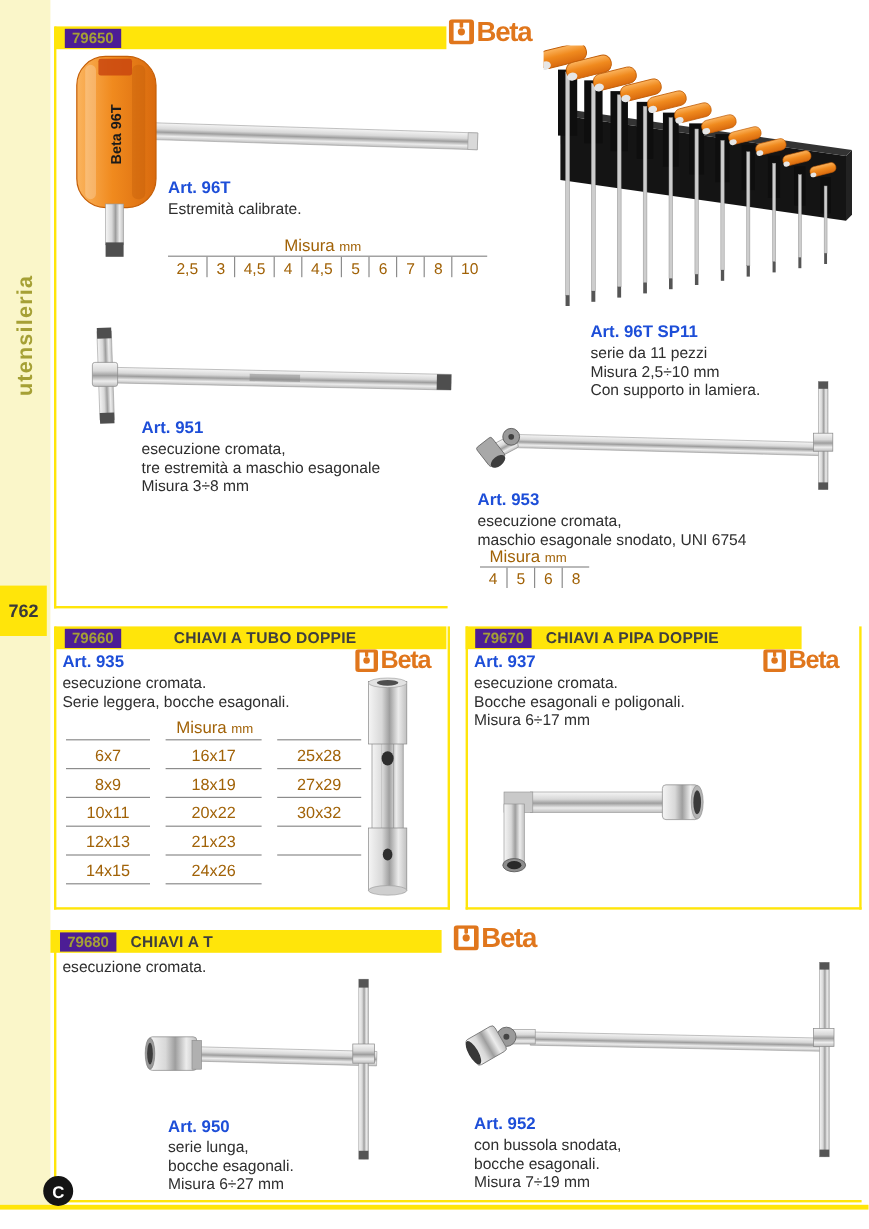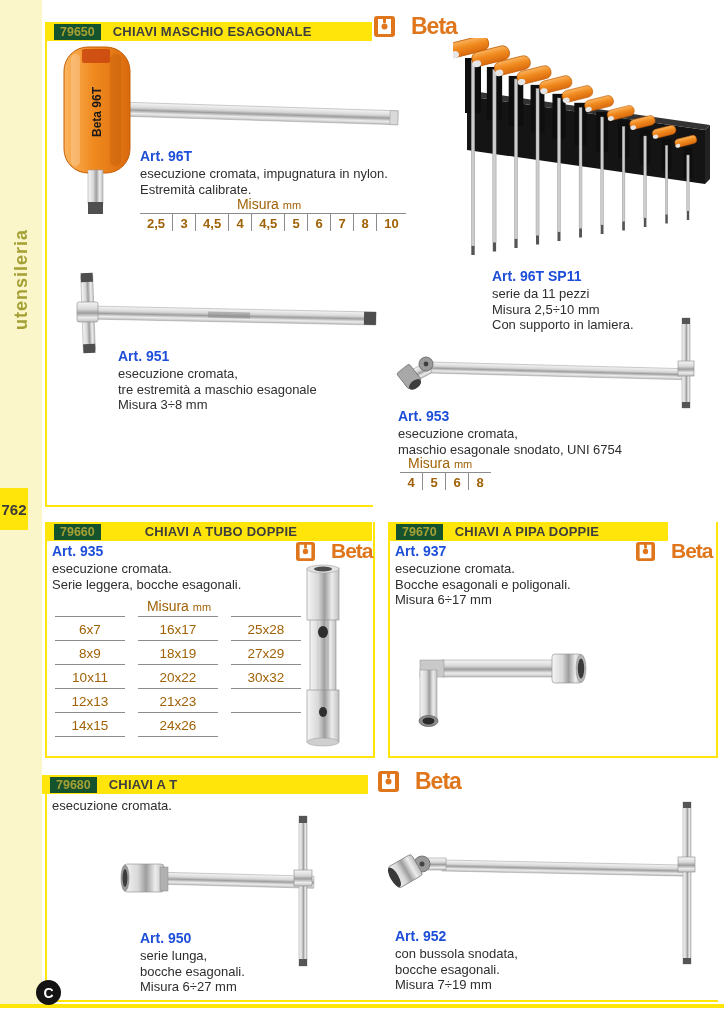--- a/index.html
+++ b/index.html
@@ -3,44 +3,44 @@
 <meta charset="utf-8">
 <style>
   html,body{margin:0;padding:0;background:#fff;}
   .page{position:relative;width:724px;height:1024px;background:#fff;overflow:hidden;
         font-family:"Liberation Sans",sans-serif;}
   .hline,.vline{position:absolute;background:#ffe50a;}
   
   .sidebar{position:absolute;left:0;top:0;width:42px;height:1004px;background:#faf6c9;}
   .vtext{position:absolute;left:0;top:190px;width:42px;height:180px;display:flex;align-items:center;justify-content:center;}
   .vtext span{writing-mode:vertical-rl;transform:rotate(180deg);font-size:18px;font-weight:bold;color:#a5a035;letter-spacing:1px;}
-  .pagenum{position:absolute;left:0;top:488px;width:28px;height:42px;background:#ffe50a;color:#3a3a3a;
+  .pagenum{position:absolute;left:0;top:488px;width:39px;height:42px;background:#ffe50a;color:#3a3a3a;
            font-weight:bold;font-size:15px;display:flex;align-items:center;justify-content:center;}
   .c-logo{position:absolute;left:36px;top:980px;width:25px;height:25px;border-radius:50%;background:#141414;
           color:#fff;font-weight:bold;font-size:14px;display:flex;align-items:center;justify-content:center;z-index:6;}
   .bottom-rule{position:absolute;left:0;top:1004px;width:724px;height:4px;background:#ffe50a;}
   
   .sec-bar{position:absolute;height:19px;background:#ffe50a;display:flex;align-items:center;z-index:2;}
-  .code-chip{background:#14532d;color:#a5a035;font-weight:bold;font-size:12.5px;padding:1px 6px;margin-left:8px;line-height:14px;}
+  .code-chip{background:#4c1d95;color:#a5a035;font-weight:bold;font-size:12.5px;padding:1px 6px;margin-left:8px;line-height:14px;}
   .sec-title{margin-left:12px;font-weight:bold;font-size:13px;color:#3e3e3e;letter-spacing:.2px;}
   
-  .beta{position:absolute;display:flex;align-items:flex-end;gap:16px;z-index:3;}
+  .beta{position:absolute;display:flex;align-items:center;gap:2px;z-index:3;}
   .beta .word{color:#e0761c;font-weight:bold;font-size:23px;line-height:21px;letter-spacing:-1px;}
   
   .tblock{position:absolute;color:#2e2e2e;z-index:2;}
   .tname{font-weight:bold;font-size:14px;margin-bottom:2px;color:#1d4ed8;}
   .tline{font-size:13px;line-height:15.5px;}
   
   .mis{position:absolute;text-align:center;color:#a16207;z-index:2;}
   .mis.left{text-align:left;}
   .mhdr{font-size:14px;}
   .mhdr .u{font-size:11px;}
   .mis.left .mhdr{margin-left:8px;}
   .strip{display:inline-flex;border-top:1.5px solid #8c8c8c;margin-top:1px;}
-  .strip span{font-size:13px;padding:2px 7px 0;border-left:1px solid #8c8c8c;min-width:8px;text-align:center;font-weight:bold;}
+  .strip span{font-size:13px;padding:2px 7px 0;border-left:1px solid #8c8c8c;min-width:8px;text-align:center;}
   .strip span:first-child{border-left:none;}
   .grid935{display:grid;grid-template-columns:70px 80px 70px;column-gap:13px;margin-top:2px;}
   .grid935 span{font-size:13.5px;padding:5px 0 3px;border-bottom:1.3px solid #8c8c8c;text-align:center;}
   .grid935 span.top{border-top:1.3px solid #8c8c8c;}
   .grid935 span.noline{border-bottom:none;}
   svg{display:block;}
   .toolimg{position:absolute;z-index:1;}
 </style>
 </head>
 <body>
@@ -90,21 +90,20 @@
   <div class="pagenum">
     <span>762</span>
   </div>
   <div class="c-logo">
     <span>C</span>
   </div>
   <div class="bottom-rule"></div>
 
   <div class="sec-bar" style="left:46px;top:22px;width:326px;">
     <span class="code-chip">79650</span>
-    <span class="sec-title">CHIAVI MASCHIO ESAGONALE</span>
   </div>
   <div class="vline" style="left:45px;top:22px;width:2px;height:485px;"></div>
   <div class="hline" style="left:45px;top:505px;width:328px;height:2px;"></div>
 
   <div class="beta" style="left:374px;top:16px;">
     <svg width="21" height="21" viewBox="0 0 21 21">
       <rect width="21" height="21" rx="3" fill="#e0761c"></rect>
       <path fill="#fff" d="M4 3 h5 v3.5 a2.2 2.2 0 0 0 3 0 V3 h5 v15 h-13 z"></path>
       <circle cx="10.5" cy="10.5" r="3" fill="#e0761c"></circle>
     </svg>
@@ -120,21 +119,20 @@
     <rect x="13" y="12" width="9" height="112" rx="4.5" fill="#ffffff" opacity="0.22"></rect>
     <rect x="52" y="12" width="11" height="112" rx="5" fill="#b85607" opacity="0.3"></rect>
     <rect x="24" y="7" width="28" height="14" rx="2" fill="#c9470f" opacity="0.85"></rect>
     <text transform="rotate(-90 39 70)" x="39" y="74" text-anchor="middle" font-size="12" font-weight="bold" fill="#1a1a1a" font-family="Liberation Sans, sans-serif">Beta 96T</text>
     <rect x="30" y="128" width="15" height="34" fill="url(#chromeH)" stroke="#999" stroke-width="0.5"></rect>
     <rect x="30" y="160" width="15" height="12" fill="#4f4f4f"></rect>
   </svg>
 
   <div class="tblock" style="left:140px;top:148px;">
     <div class="tname">Art. 96T</div>
-    <div class="tline">esecuzione cromata, impugnatura in nylon.</div>
     <div class="tline">Estremità calibrate.</div>
   </div>
   <div class="mis" style="left:140px;top:196px;width:258px;">
     <div class="mhdr">
       <span>Misura</span>
       <span class="u">mm</span>
     </div>
     <div class="strip">
       <span>2,5</span>
       <span>3</span>

